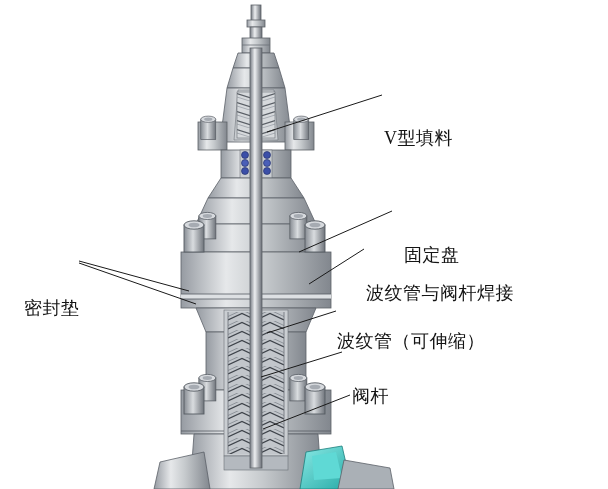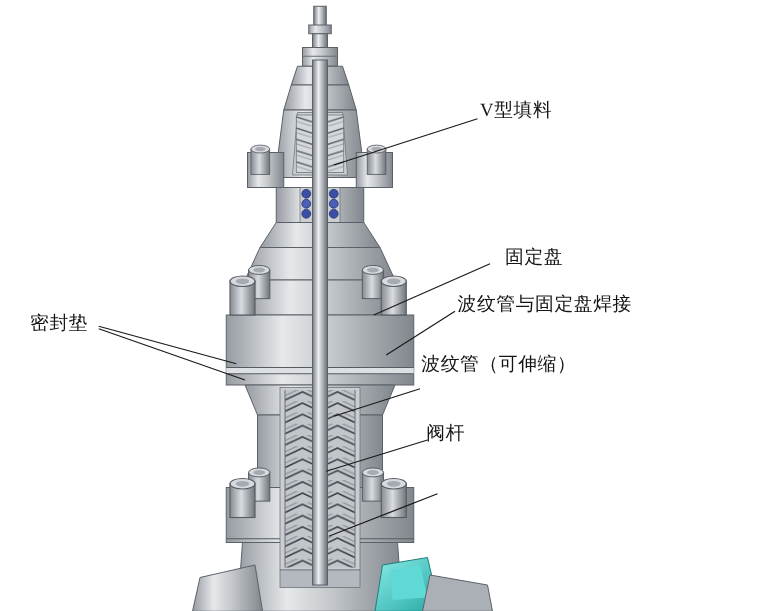--- a/index.html
+++ b/index.html
@@ -2,22 +2,22 @@
 <html><head>
 <meta charset="utf-8">
 <style>
   html,body{margin:0;padding:0;background:#ffffff;}
   #stage{
     position:relative;width:608px;height:489px;background:#ffffff;overflow:hidden;
     font-family:"Liberation Serif","DejaVu Serif",serif;
   }
   #stage svg{position:absolute;left:0;top:0;}
   .lbl{
-    position:absolute;font-size:15px;line-height:1.2;color:#141414;
-    white-space:nowrap;letter-spacing:0.5px;
+    position:absolute;font-size:18px;line-height:1.2;color:#141414;
+    white-space:nowrap;letter-spacing:0.5px;margin-top:48px;
   }
 </style>
 </head>
 <body>
 
 <div id="stage">
 
   <svg width="608" height="489" viewBox="0 0 608 489">
     <defs>
       <linearGradient id="gBody" x1="0" y1="0" x2="1" y2="0">
@@ -154,18 +154,18 @@
       <line x1="336" y1="311" x2="267" y2="333"></line>
       <line x1="342" y1="352" x2="261" y2="377"></line>
       <line x1="350" y1="395" x2="263" y2="429"></line>
       <line x1="79" y1="261" x2="189" y2="291"></line>
       <line x1="79" y1="263" x2="196" y2="304"></line>
     </g>
   </svg>
 
   <div class="lbl" style="left:384px;top:80px">V型填料</div>
   <div class="lbl" style="left:404px;top:197px">固定盘</div>
-  <div class="lbl" style="left:366px;top:235px">波纹管与固定盘焊接</div>
+  <div class="lbl" style="left:366px;top:235px">波纹管与阀杆焊接</div>
   <div class="lbl" style="left:337px;top:283px">波纹管（可伸缩）</div>
-  <div class="lbl" style="left:341px;top:338px">阀杆</div>
+  <div class="lbl" style="left:352px;top:338px">阀杆</div>
   <div class="lbl" style="left:24px;top:250px">密封垫</div>
 
 </div>
 
 </body></html>

